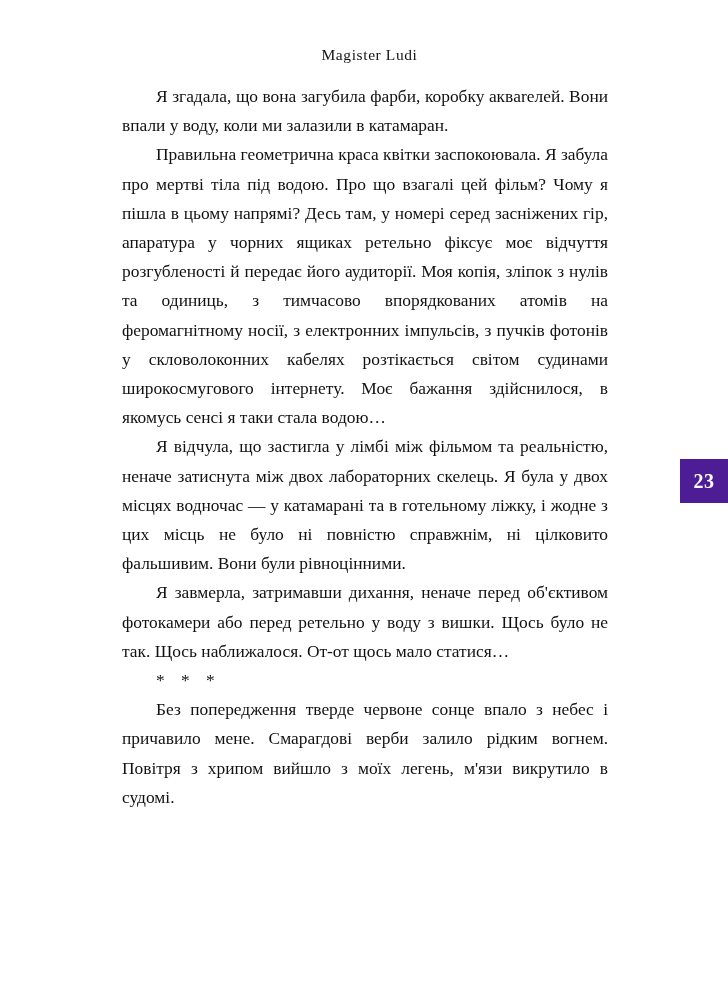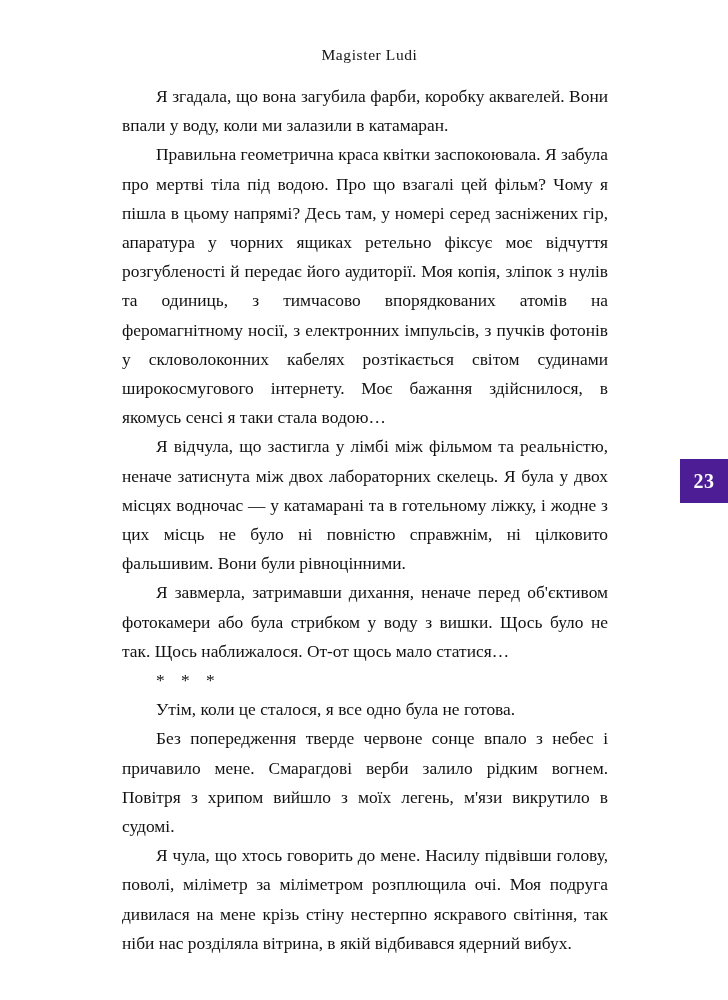--- a/index.html
+++ b/index.html
@@ -81,25 +81,23 @@
 
 <div class="page">
 
   <div class="running-head">Magister Ludi</div>
 
   <div class="text-block">
 
     <p class="para">Я згадала, що вона загубила фарби, коробку аквare­лей. Вони впали у воду, коли ми залазили в катамаран.</p>
     <p class="para">Правильна геометрична краса квітки заспокоювала. Я забула про мертві тіла під водою. Про що взагалі цей фільм? Чому я пішла в цьому напрямі? Десь там, у номері серед засніжених гір, апаратура у чорних ящиках ретельно фіксує моє відчуття розгубленості й передає його аудиторії. Моя копія, зліпок з нулів та одиниць, з тимчасово впорядкованих атомів на феромагнітному носії, з електронних імпульсів, з пучків фотонів у скловолоконних кабелях розтікається світом судинами широкосмугового інтернету. Моє бажання здійснилося, в якомусь сенсі я таки стала водою…</p>
     <p class="para">Я відчула, що застигла у лімбі між фільмом та реальністю, неначе затиснута між двох лабораторних скелець. Я була у двох місцях водночас — у катамарані та в готельному ліжку, і жодне з цих місць не було ні повністю справжнім, ні цілковито фальшивим. Вони були рівноцінними.</p>
-    <p class="para">Я завмерла, затримавши дихання, неначе перед об'єктивом фотокамери або була стрибком у воду з вишки. Щось було не так. Щось наближалося. От-от щось мало статися…</p>
+    <p class="para">Я завмерла, затримавши дихання, неначе перед об'єктивом фотокамери або перед ретельно у воду з вишки. Щось було не так. Щось наближалося. От-от щось мало статися…</p>
 
     <p class="para divider">* * *</p>
 
-    <p class="para section-two">Утім, коли це сталося, я все одно була не готова.</p>
     <p class="para">Без попередження тверде червоне сонце впало з небес і причавило мене. Смарагдові верби залило рідким вогнем. Повітря з хрипом вийшло з моїх легень, м'язи викрутило в судомі.</p>
-    <p class="para">Я чула, що хтось говорить до мене. Насилу підвівши голову, поволі, міліметр за міліметром розплющила очі. Моя подруга дивилася на мене крізь стіну нестерпно яскравого світіння, так ніби нас розділяла вітрина, в якій відбивався ядерний вибух.</p>
 
   </div>
 
   <div class="page-number-tab">23</div>
 
 </div>
 
 </body></html>

